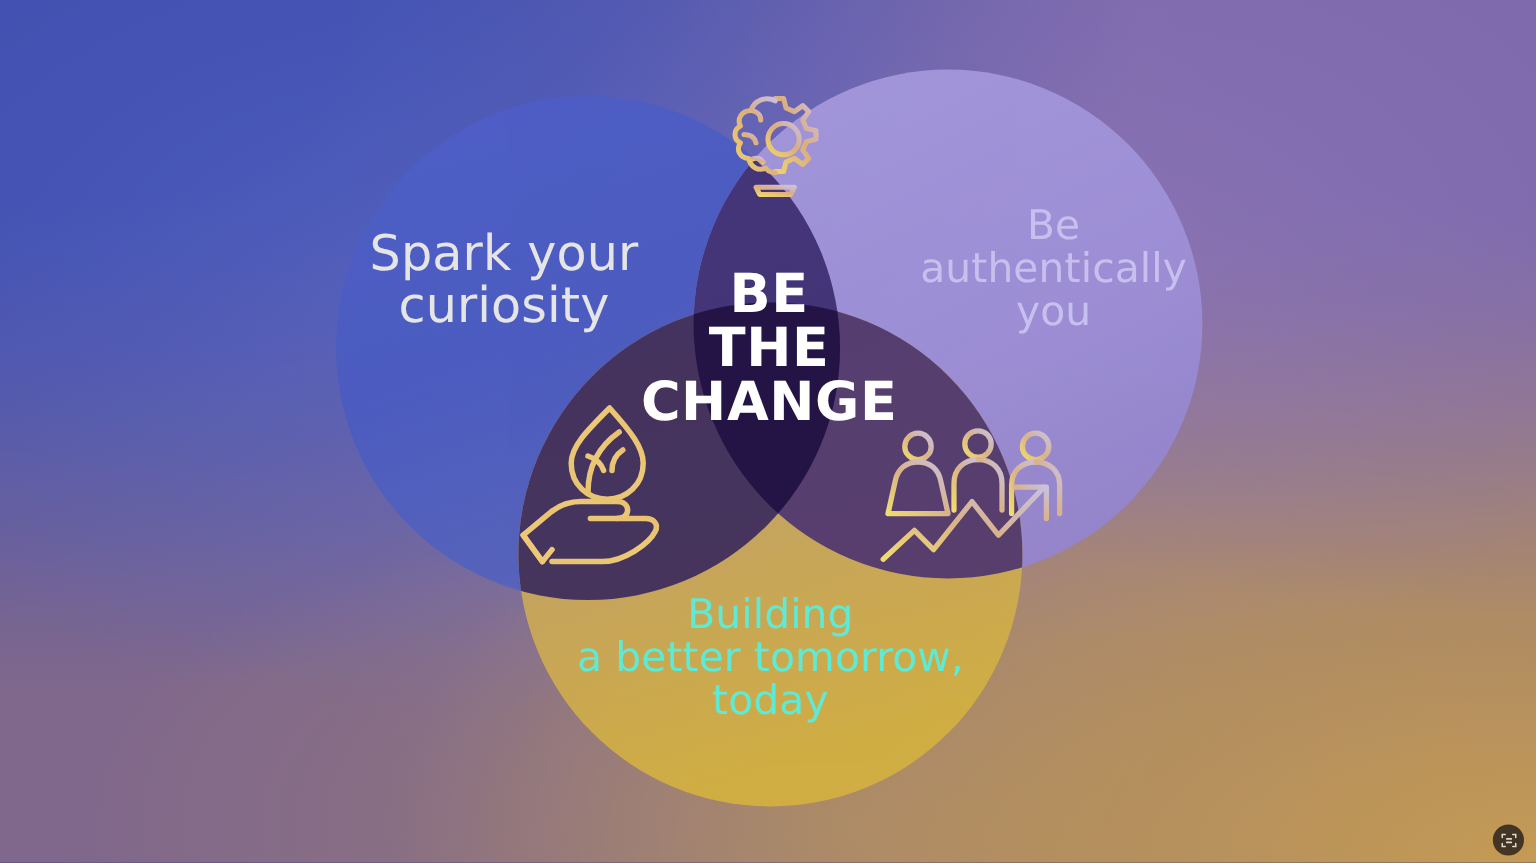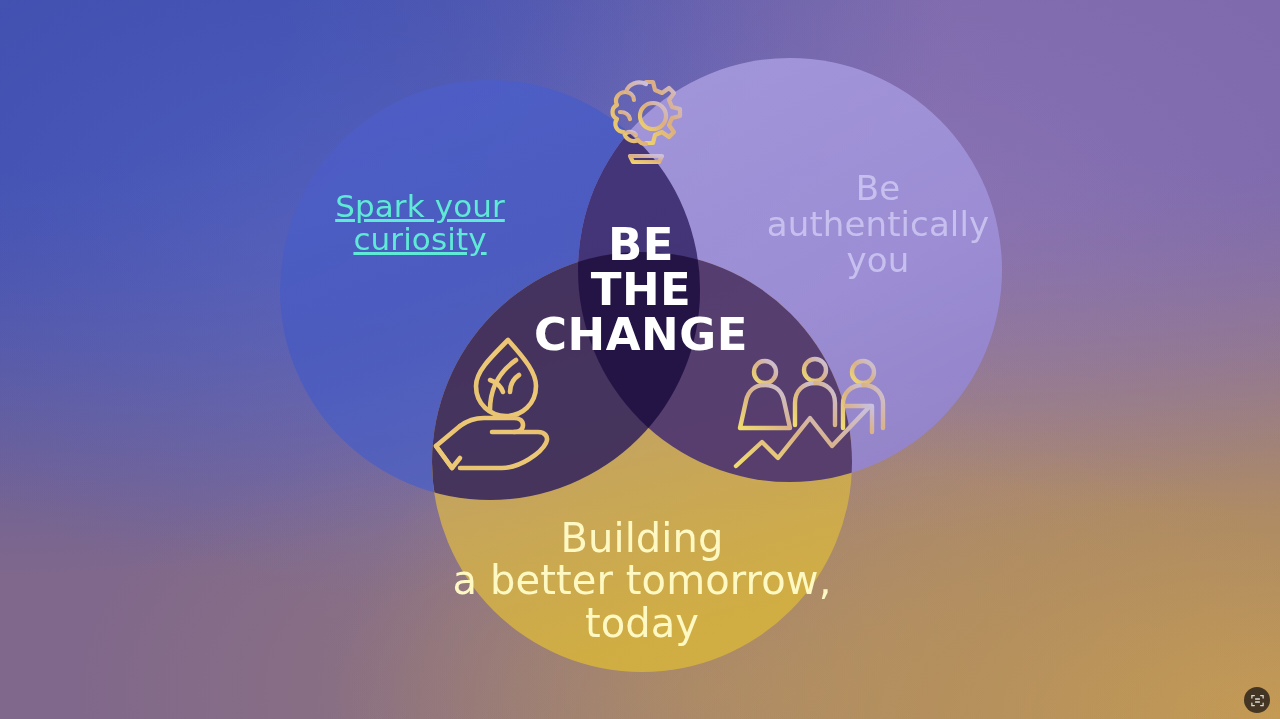--- a/index.html
+++ b/index.html
@@ -50,37 +50,36 @@
     position: absolute;
     text-align: center;
     line-height: 1.06;
     white-space: pre-line;
     letter-spacing: 0.1px;
   }
   #label-curiosity {
     left: 270px;
     top: 190px;
     width: 300px;
-    font-size: 31px;
-    color: #5eead4;
-    text-decoration: underline;
+    font-size: 41px;
+    color: #e5e5e5;
   }
   #label-authentic {
     left: 738px;
     top: 170px;
     width: 280px;
     font-size: 34px;
     color: #c7c0ee;
   }
   #label-building {
     left: 432px;
-    top: 517px;
+    top: 494px;
     width: 420px;
-    font-size: 40px;
-    color: #fef9c3;
+    font-size: 34px;
+    color: #5eead4;
   }
   #center-title {
     position: absolute;
     left: 480px;
     top: 222px;
     width: 322px;
     text-align: center;
     font-size: 45px;
     font-weight: bold;
     line-height: 1.0;

